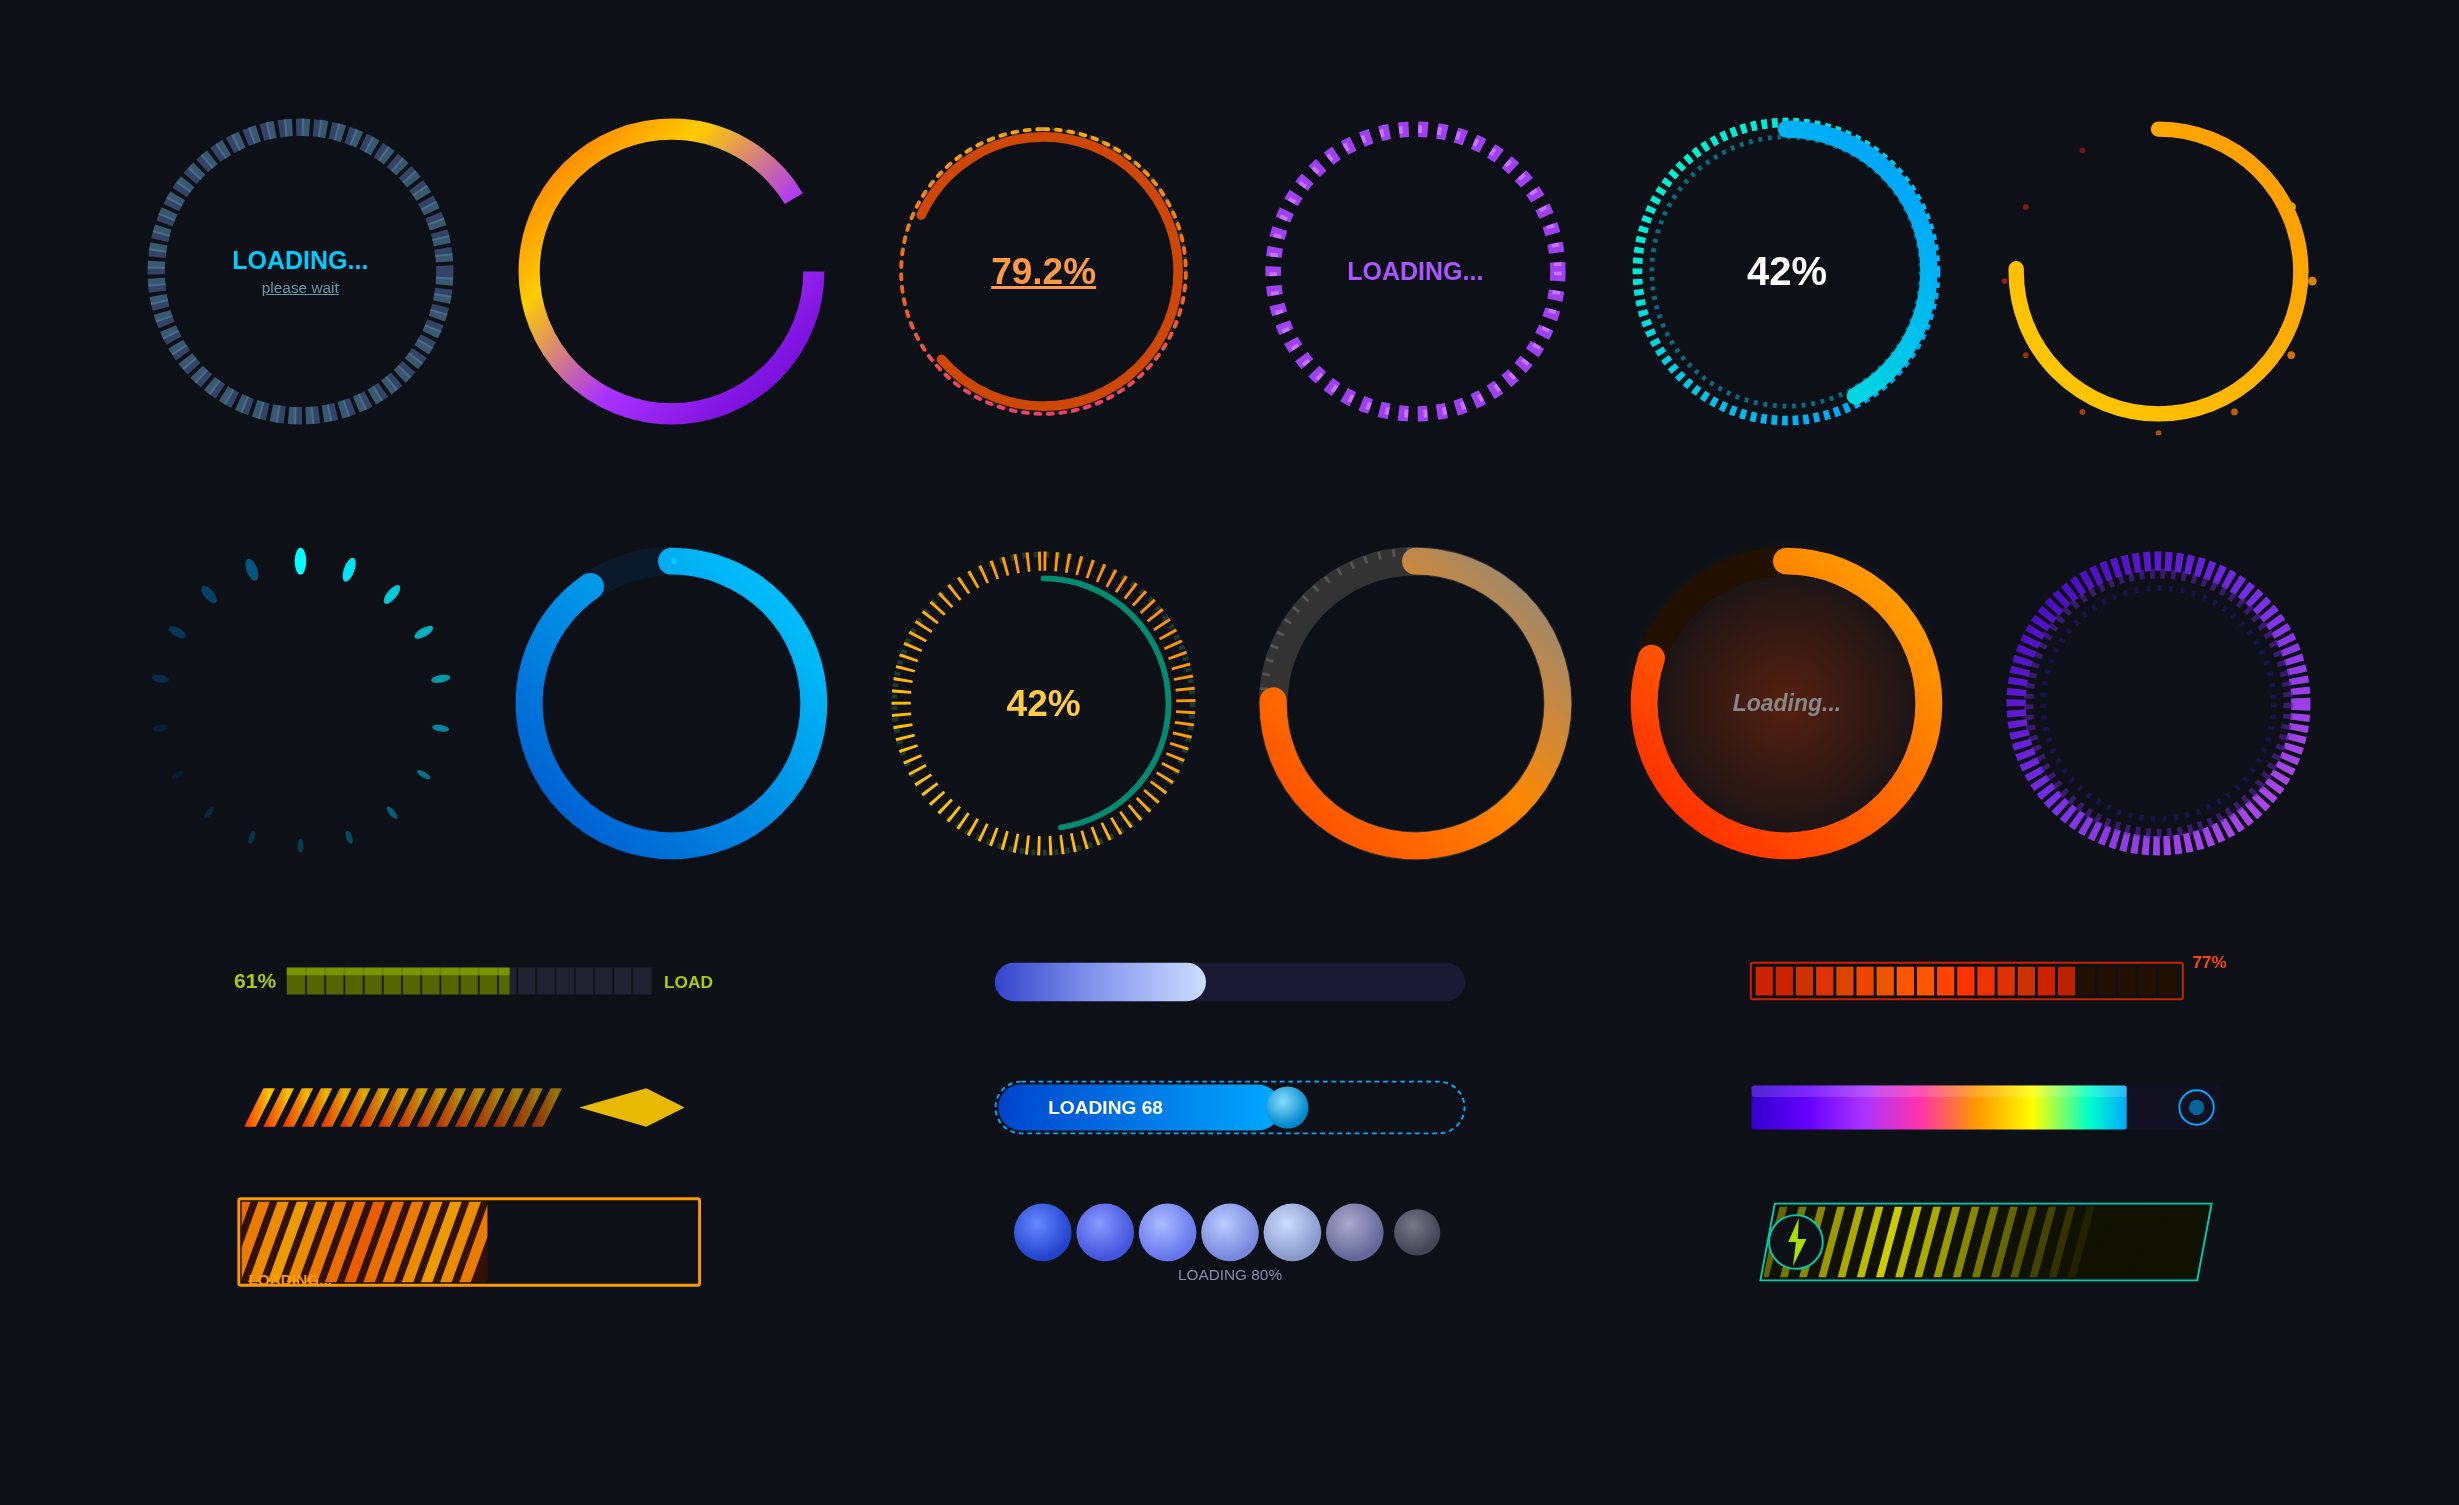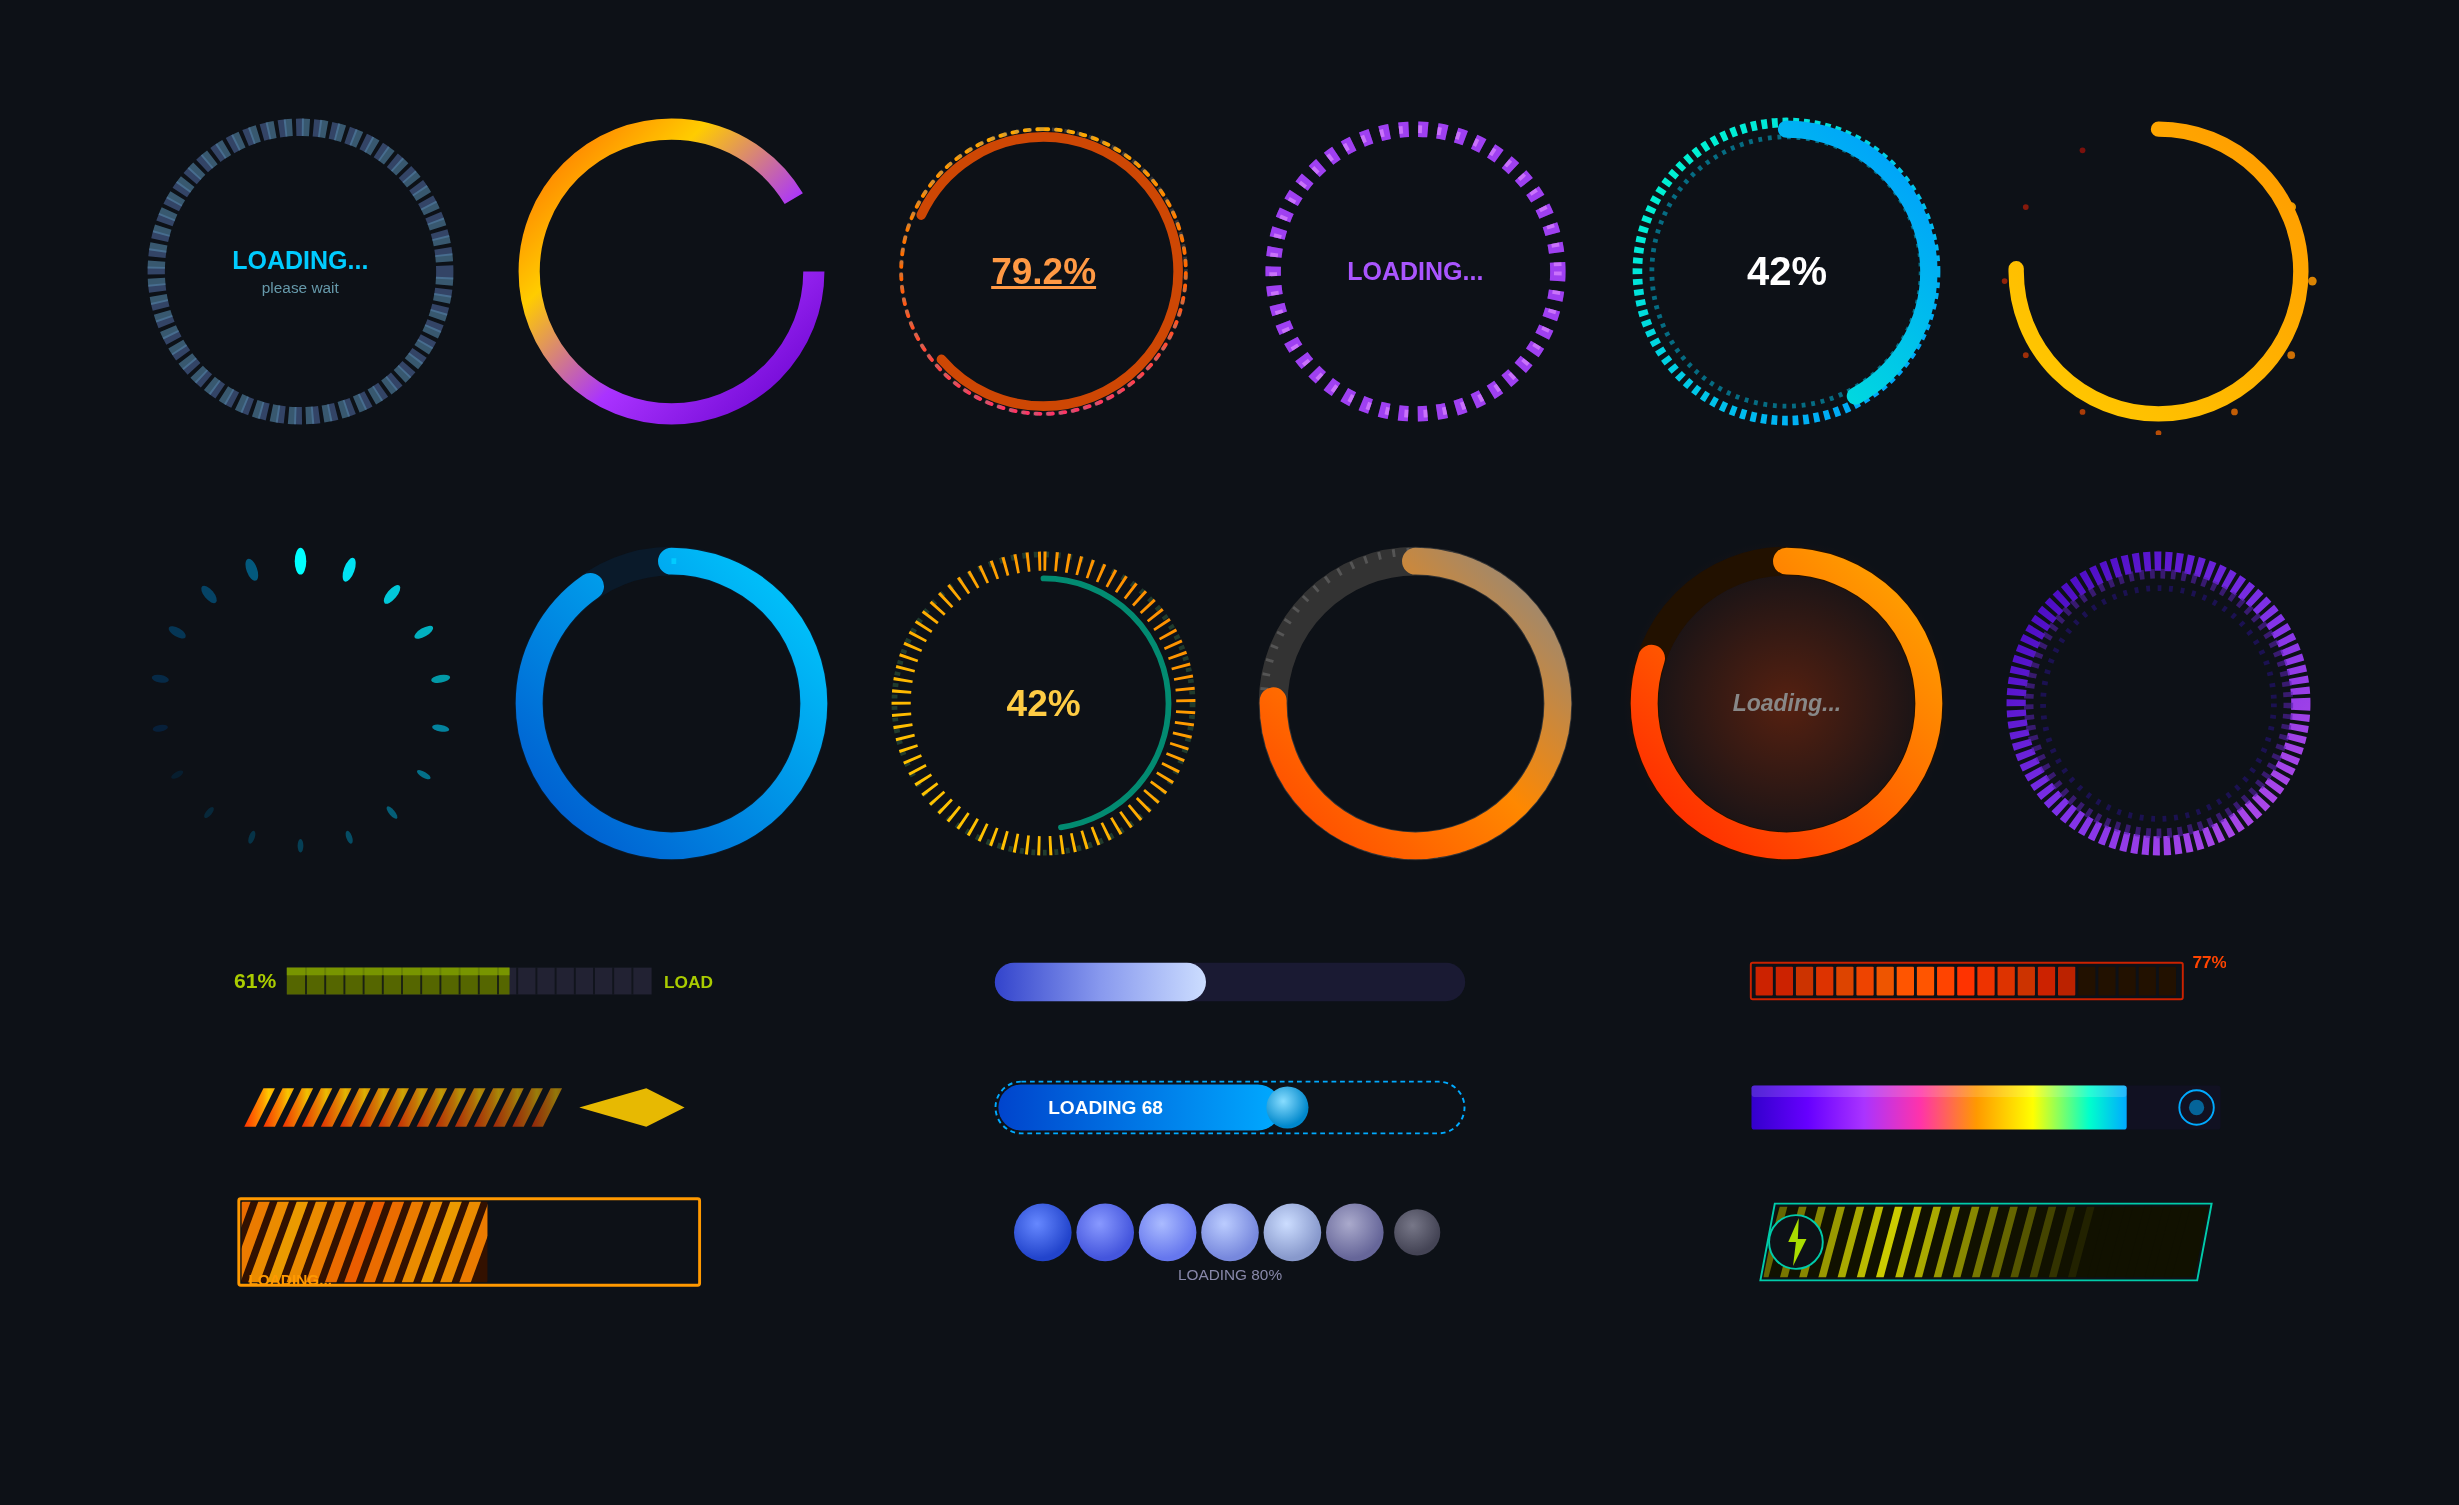--- a/index.html
+++ b/index.html
@@ -57,20 +57,21 @@
       z-index: 2;
       text-align: center;
     }
     .circle-label .main-text {
       font-size: 27px;
       font-weight: bold;
     }
     .circle-label .sub-text {
       font-size: 17.3px;
       margin-top: 4px;
+      text-decoration: underline;
     }
 
     
     .bar-item {
       position: relative;
       display: flex;
       align-items: center;
     }
 
     

